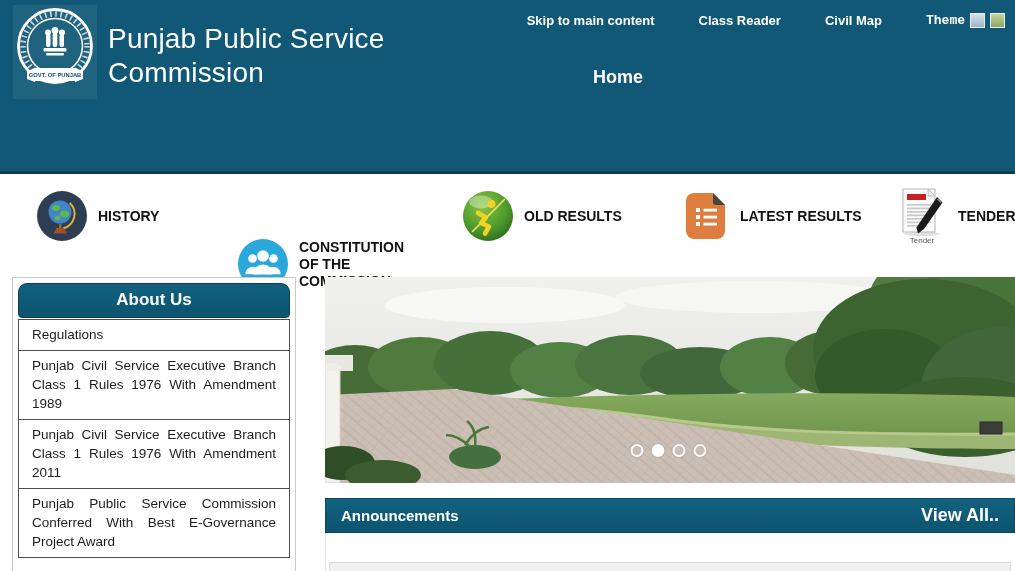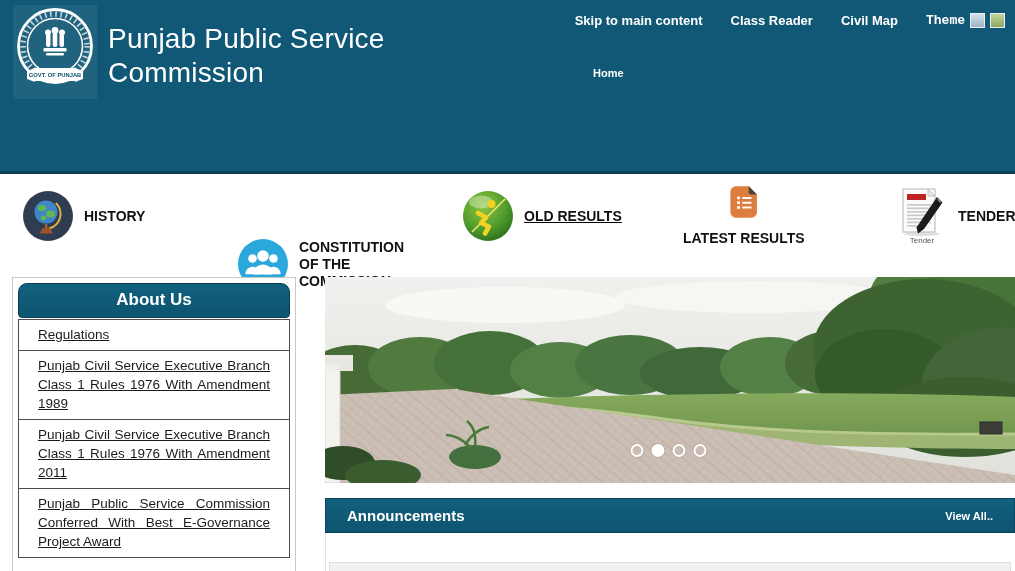--- a/index.html
+++ b/index.html
@@ -10,60 +10,60 @@
 
   .page { position:relative; width:1015px; height:571px; overflow:hidden; background:#fff; }
 
   
   .header { position:absolute; top:0; left:0; width:1015px; height:174px;
             background:#105876; border-bottom:3px solid #093d53; }
   .logo-box { position:absolute; left:13px; top:5px; width:84px; height:94px;
               background:rgba(255,255,255,0.07); display:flex; align-items:center; justify-content:center; }
   .site-title { position:absolute; left:108px; top:22px; width:310px;
                 color:#fff; font-size:28px; line-height:34px; font-weight:400; letter-spacing:0.2px; }
-  .top-nav { position:absolute; top:13px; right:10px; display:flex; gap:28px; align-items:center; }
+  .top-nav { position:absolute; top:13px; right:10px; display:flex; gap:44px; align-items:center; }
   .top-nav .nav-item { color:#fff; font-size:13px; font-weight:bold; white-space:nowrap; }
   .theme-group { display:flex; align-items:flex-end; gap:5px;font-family:Liberation Mono, monospace; }
   .swatch { width:15px; height:15px; border:1px solid #e9eef2; display:inline-block; }
   .swatch-blue  { background:linear-gradient(#d6e1eb,#9cb3c6); }
   .swatch-green { background:linear-gradient(#c3d49b,#8fa763); }
-  .home-link { position:absolute; left:593px; top:67px; color:#fff; font-size:11px; font-weight:bold; }
+  .home-link { position:absolute; left:593px; top:67px; color:#fff; font-size:18px; font-weight:bold; }
 
   
   .quick-links { position:absolute; top:177px; left:0; width:1015px; height:95px; background:#fff; }
   .ql-item { position:absolute; top:8px; height:62px; display:flex; align-items:center; gap:11px; }
-  .ql-1 { left:23px; } .ql-2 { left:238px;margin-top:48px; } .ql-3 { left:463px;text-decoration:underline; } .ql-4 { left:683px;flex-direction:column; } .ql-5 { left:897px; }
+  .ql-1 { left:37px; } .ql-2 { left:238px;margin-top:48px; } .ql-3 { left:463px; } .ql-4 { left:683px; } .ql-5 { left:897px; }
   .ql-label { font-size:14px; font-weight:bold; color:#111; line-height:17px; }
   .ql-2 .ql-label { width:118px; }
   .icon-wrap { display:flex; flex-direction:column; align-items:center; }
   .icon-caption { font-size:8px; color:#555; margin-top:-1px; }
 
   
   .sidebar { position:absolute; left:12px; top:277px; width:284px; height:300px;
              border:1px solid #c9c9c9; background:#fff; padding:5px; }
   .sidebar-title { background:linear-gradient(#11617f,#0d546f); border:1px solid #093e52;
                    border-radius:9px 9px 4px 4px; color:#fff; text-align:center;
                    font-size:17px; font-weight:bold; padding:6px 16px 7px; }
   .sidebar-list { margin-top:1px; border-top:1px solid #4d4d4d; }
-  .sidebar-item { border:1px solid #4d4d4d; border-top:0; padding:5px 19px 6px;
-                  font-size:13.5px; line-height:19px; color:#1c1c1c; text-align:justify; background:#fff;text-decoration:underline; }
+  .sidebar-item { border:1px solid #4d4d4d; border-top:0; padding:5px 13px 6px;
+                  font-size:13.5px; line-height:19px; color:#1c1c1c; text-align:justify; background:#fff; }
 
   
   .carousel { position:absolute; left:325px; top:277px; width:690px; height:206px; overflow:hidden; background:#e9eae5; }
   .dots { position:absolute; left:50%; transform:translateX(-52%); bottom:26px; display:flex; gap:8px; }
   .dot { width:13px; height:13px; border-radius:50%; border:2px solid #fff; background:transparent;
          box-shadow:0 0 2px rgba(0,0,0,0.25); }
   .dot.active { background:#fff; }
 
   
   .ann-bar { position:absolute; left:325px; top:498px; width:690px; height:35px;
              background:linear-gradient(#11617f,#0d546f); border:1px solid #0a4660;
-             display:flex; align-items:center; justify-content:space-between; padding:0 21px; }
+             display:flex; align-items:center; justify-content:space-between; padding:0 15px; }
   .ann-title { color:#fff; font-size:15px; font-weight:bold; }
-  .ann-viewall { color:#fff; font-size:11px; font-weight:bold;text-align:center; }
+  .ann-viewall { color:#fff; font-size:18px; font-weight:bold;text-align:center; }
   .ann-body { position:absolute; left:325px; top:533px; width:690px; height:38px;
               background:#fff; border-left:1px solid #dfe3e6; }
   .ann-row { position:absolute; left:329px; top:562px; width:682px; height:12px;
              background:#f1f1f1; border:1px solid #dcdcdc; }
 </style>
 </head>
 <body>
 
 <div class="page" data-interactable="false">
 

